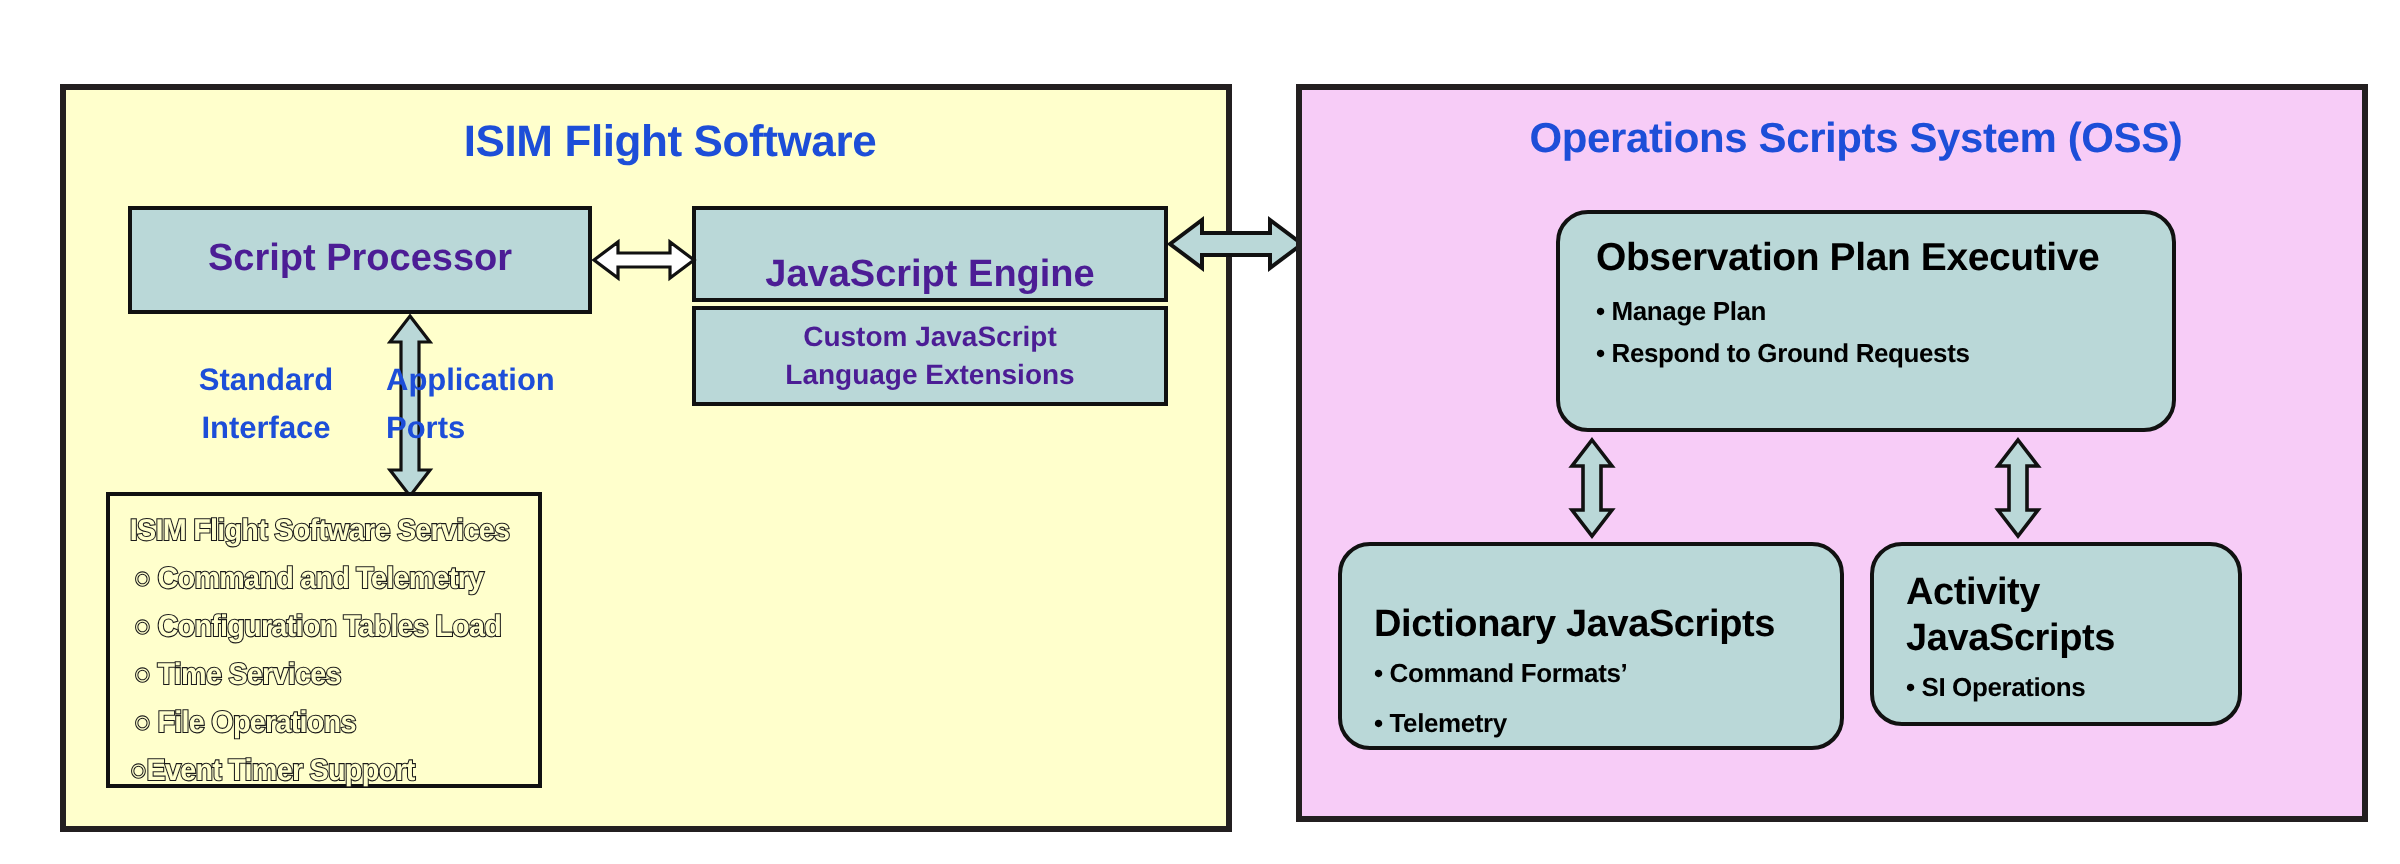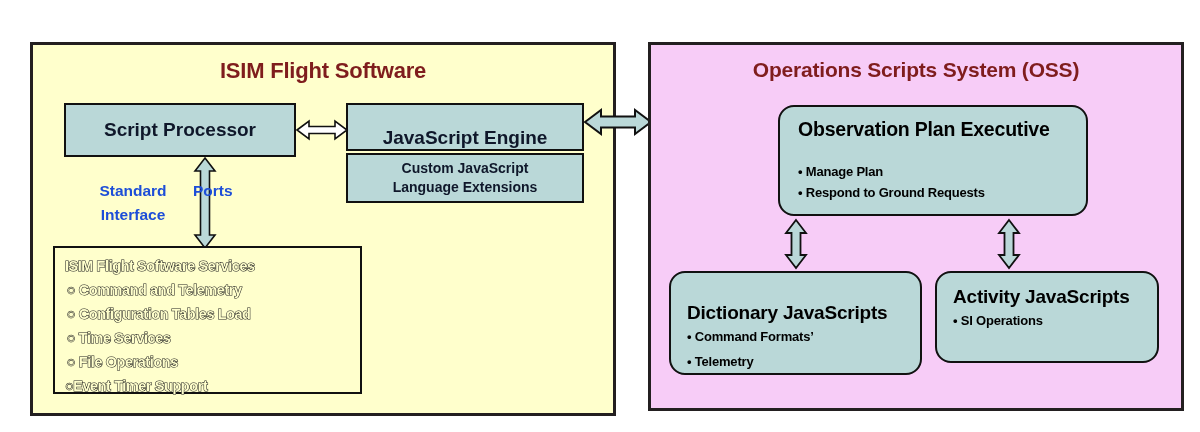--- a/index.html
+++ b/index.html
@@ -37,37 +37,37 @@
   }
   .panel-right {
     left: 648px;
     top: 42px;
     width: 536px;
     height: 369px;
     background: #f7ccf7;
   }
   .panel-title {
     position: absolute;
-    left: 0;
+    left: 12px;
     width: 100%;
     text-align: center;
     font-weight: bold;
-    color: #7f1d1d;
+    color: #1d4ed8;
     letter-spacing: -0.2px;
   }
   .panel-left .panel-title { top: 13px; font-size: 22px; }
   .panel-right .panel-title { top: 13px; font-size: 21px; }
 
   
   .box {
     position: absolute;
     background: #bad8d8;
     border: 2px solid #111;
     box-sizing: border-box;
-    color: #0f172a;
+    color: #4c1d95;
     font-weight: bold;
     display: flex;
     align-items: center;
     justify-content: center;
     text-align: center;
   }
 
   .box-script-processor {
     left: 31px;
     top: 58px;
@@ -92,21 +92,21 @@
     line-height: 19px;
     flex-direction: column;
   }
   .box-js-ext .ln { display: block; }
 
   
   .box-services {
     position: absolute;
     left: 20px;
     top: 201px;
-    width: 309px;
+    width: 218px;
     height: 148px;
     background: #ffffcc;
     border: 2px solid #111;
     box-sizing: border-box;
     padding: 6px 0 0 8px;
   }
   .svc-line {
     font-size: 15px;
     font-weight: bold;
     line-height: 24px;
@@ -141,37 +141,37 @@
   .rbox-dict {
     left: 18px;
     top: 226px;
     width: 253px;
     height: 104px;
     padding: 28px 0 0 16px;
   }
   .rbox-act {
     left: 284px;
     top: 226px;
-    width: 224px;
+    width: 186px;
     height: 92px;
     padding: 12px 0 0 16px;
   }
   .rbox-title {
     font-weight: bold;
     font-size: 19px;
     line-height: 23px;
     letter-spacing: -0.2px;
   }
   .rbox-li {
     font-weight: bold;
     font-size: 13px;
     line-height: 21px;
     letter-spacing: -0.2px;
   }
-  .rbox-ope .rbox-title { font-size: 19.5px; margin-bottom: 20px; }
+  .rbox-ope .rbox-title { font-size: 19.5px; margin-bottom: 4px; }
   .rbox-dict .rbox-li, .rbox-act .rbox-li { line-height: 25px; }
 
   
   .iface-label {
     position: absolute;
     font-weight: bold;
     font-size: 15.5px;
     line-height: 24px;
     color: #1d4ed8;
     white-space: nowrap;
@@ -223,20 +223,21 @@
 
     <svg class="arrow-svg" style="left:159px; top:112px;" width="26" height="92" viewBox="0 0 26 92">
       <polygon points="13,1 23,14 17.5,14 17.5,78 23,78 13,91 3,78 8.5,78 8.5,14 3,14" fill="#bad8d8" stroke="#111" stroke-width="1.6" stroke-linejoin="miter"></polygon>
     </svg>
 
     <div class="iface-label iface-standard">
       <div>Standard</div>
       <div>Interface</div>
     </div>
     <div class="iface-label iface-app">
+      <div>Application</div>
       <div>Ports</div>
     </div>
 
     <div class="box-services">
       <div class="svc-line head">ISIM Flight Software Services</div>
       <div class="svc-line item">○ Command and Telemetry</div>
       <div class="svc-line item">○ Configuration Tables Load</div>
       <div class="svc-line item">○ Time Services</div>
       <div class="svc-line item">○ File Operations</div>
       <div class="svc-line item tight">○Event Timer Support</div>

